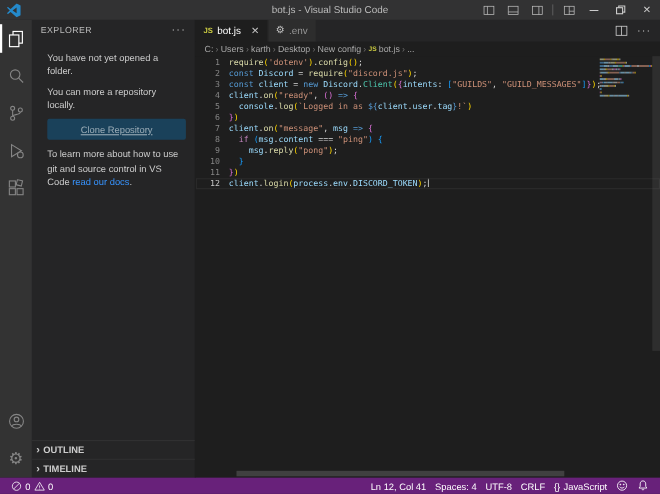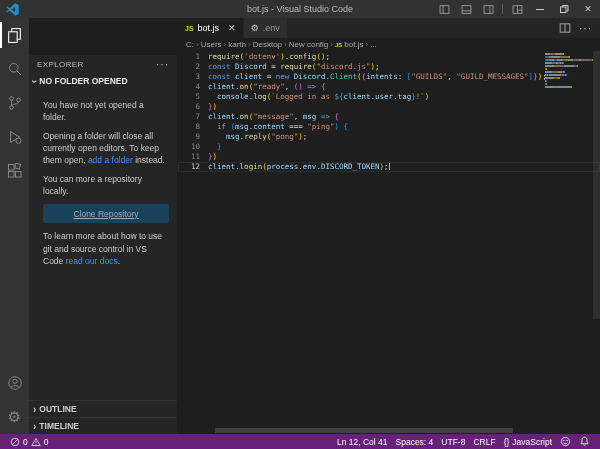--- a/index.html
+++ b/index.html
@@ -20,21 +20,21 @@
   .main { display:flex; height:416px; }
 
   
   .activitybar { width:29px; background:#333333; display:flex; flex-direction:column; align-items:center; flex:0 0 auto; }
   .act-ic { width:29px; height:34px; display:flex; align-items:center; justify-content:center; position:relative; }
   .act-ic.active::before { content:""; position:absolute; left:0; top:4px; bottom:4px; width:2px; background:#ffffff; }
   .act-spacer { flex:1; }
   .gear-glyph { font-family:"DejaVu Sans", sans-serif; font-size:15px; color:#858585; line-height:1; }
 
   
-  .sidebar { width:149px; background:#252526; font-size:8.5px; display:flex; flex-direction:column; flex:0 0 auto; border-right:1px solid #1e1e1e;margin-top:37px; }
+  .sidebar { width:149px; background:#252526; font-size:8.5px; display:flex; flex-direction:column; flex:0 0 auto; border-right:1px solid #1e1e1e; }
   .sb-header { height:18px; display:flex; align-items:center; padding:0 8px; color:#bbbbbb; font-size:8px; letter-spacing:.4px; }
   .sb-header .more { margin-left:auto; letter-spacing:1px; color:#cccccc; font-size:10px; }
   .sb-section { height:16px; display:flex; align-items:center; gap:3px; padding:0 4px; font-weight:bold; color:#e7e7e7; font-size:8.5px; }
   .chev-down { display:inline-block; transform:rotate(90deg); font-size:10px; color:#cccccc; }
   .sb-body { padding:4px 8px 0 14px; line-height:1.45; color:#cccccc; }
   .sb-body p { margin:6px 0; }
   .sb-link { color:#3794ff; cursor:pointer; }
   .sb-btn { display:block; width:100%; height:19px; border:none; border-radius:2px; font-size:8.5px; font-family:inherit; cursor:pointer; margin:7px 0; }
   .btn-primary { background:#0e639c; color:#ffffff; }
   .btn-secondary { background:rgba(14,99,156,0.45); color:rgba(255,255,255,0.55);text-decoration:underline; }
@@ -178,27 +178,22 @@
     <span class="act-ic">
         <span class="gear-glyph">⚙</span>
       </span>
   </div>
 
   <div class="sidebar">
     <div class="sb-header">
       <span>EXPLORER</span>
       <span class="more">···</span>
     </div>
-    <div class="sb-section">
-      <span class="chev-down">›</span>
-      <span>NO FOLDER OPENED</span>
-    </div>
     <div class="sb-body">
       <p>You have not yet opened a folder.</p>
-      <p><span>Opening a folder will close all currently open editors. To keep them open, </span><span class="sb-link">add a folder</span><span> instead.</span></p>
       <p>You can more a repository locally.</p>
       <button class="sb-btn btn-secondary">Clone Repository</button>
       <p><span>To learn more about how to use git and source control in VS Code </span><span class="sb-link">read our docs</span><span>.</span></p>
     </div>
     <div class="sb-bottom">
       <div class="sb-collapse">
         <span class="chev-right">›</span>
         <span>OUTLINE</span>
       </div>
       <div class="sb-collapse">

